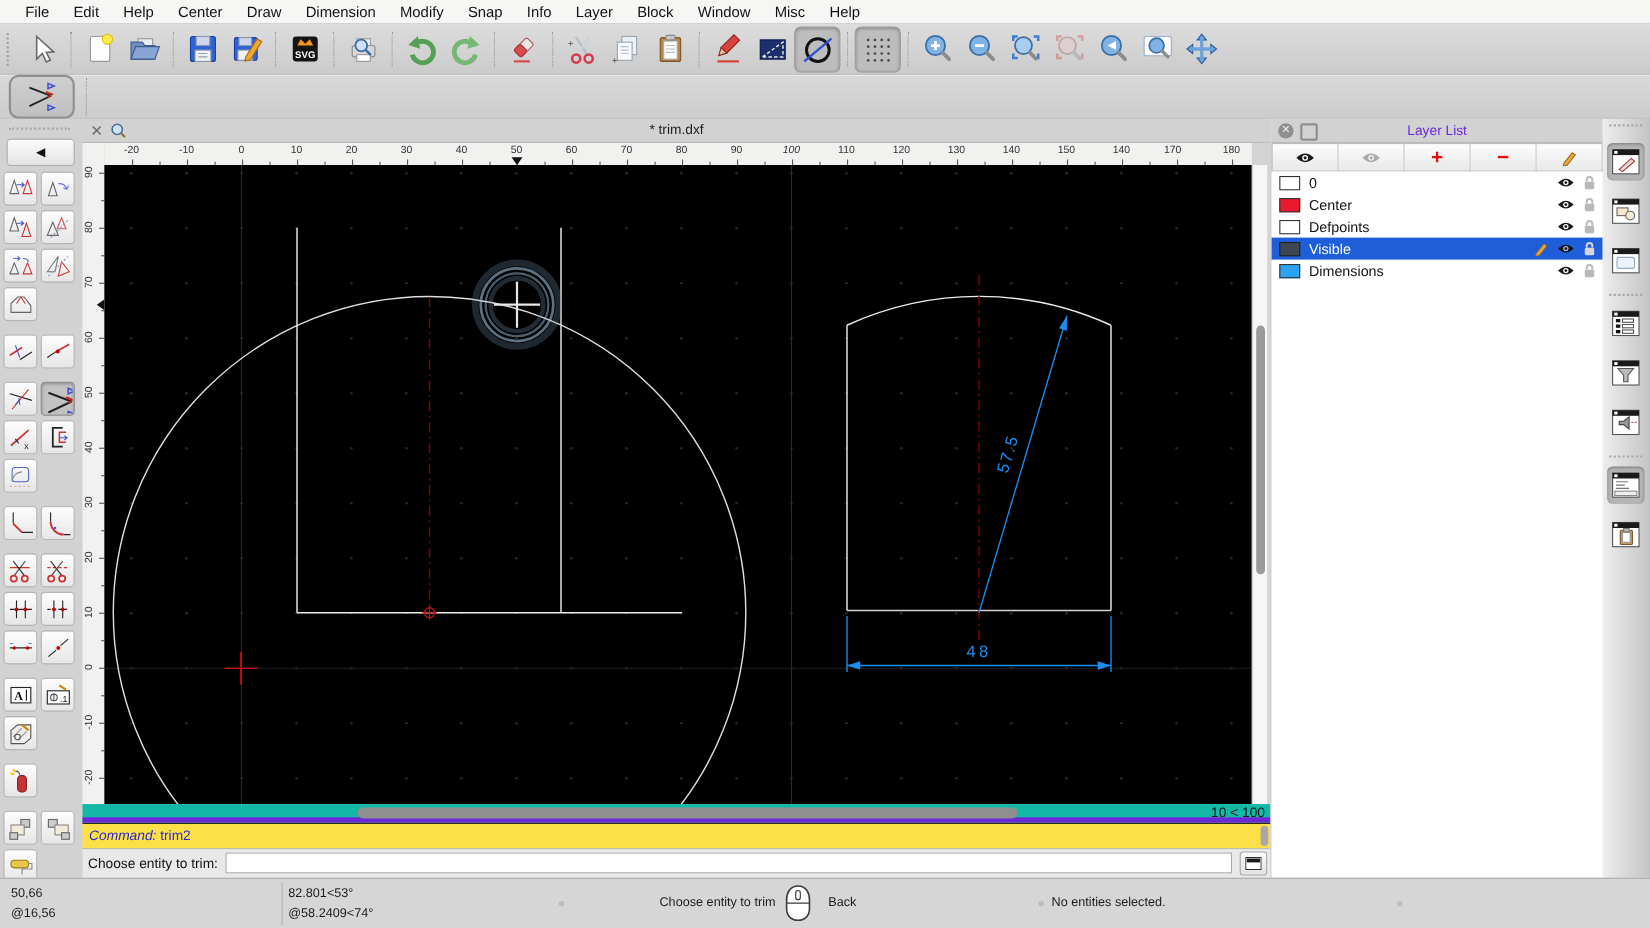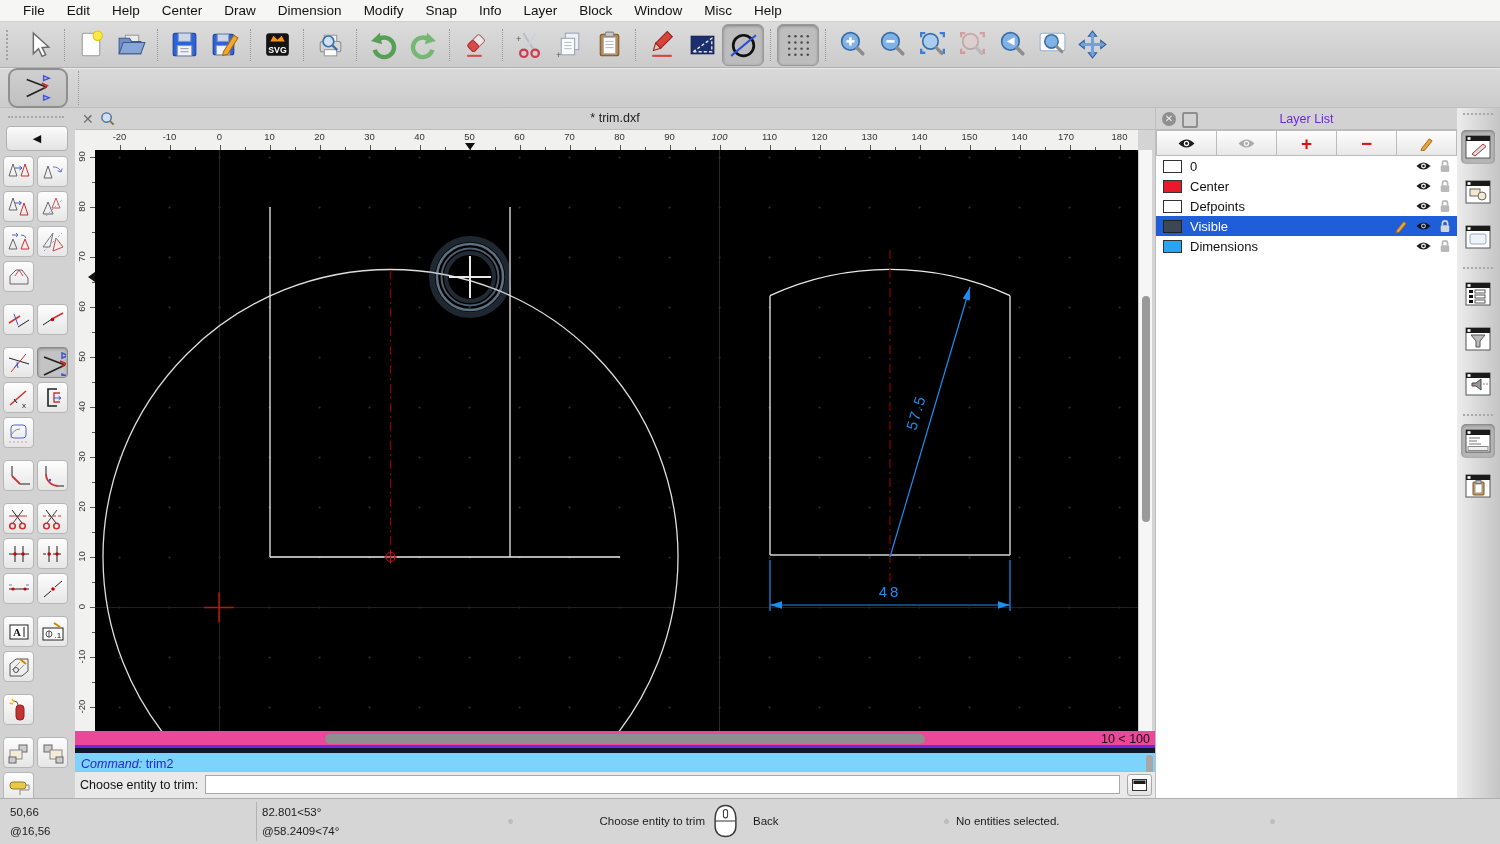--- a/index.html
+++ b/index.html
@@ -51,27 +51,27 @@
   #vruler{position:absolute;left:75px;top:150px;width:20px;height:581px;background:#f1f1f0;overflow:hidden;}
   .vrlabel{position:absolute;left:-9px;width:30px;text-align:center;font-size:9.5px;color:#333;
            transform:rotate(-90deg);}
   .vrtick{position:absolute;right:0;height:1px;background:#555;}
   #vmarker{position:absolute;right:0;width:0;height:0;border-top:5px solid transparent;
            border-bottom:5px solid transparent;border-right:7px solid #111;transform:translateY(-50%);}
   #canvas{position:absolute;left:95px;top:150px;width:1043px;height:581px;background:#000;}
   #vscroll{position:absolute;left:1138px;top:150px;width:14px;height:581px;background:#f6f6f6;
            border-left:1px solid #c9c9c9;box-sizing:border-box;}
   #vscroll-thumb{position:absolute;left:3px;top:146px;width:8px;height:226px;background:#9a9a9a;border-radius:4px;}
-  #bottomstrip{position:absolute;left:75px;top:731px;width:1080px;height:17px;background:#ec4899;
-               border-bottom:3px solid #6d28d9;box-sizing:border-box;}
+  #bottomstrip{position:absolute;left:75px;top:731px;width:1080px;height:17px;background:#14b8a6;
+               border-bottom:5px solid #6d28d9;box-sizing:border-box;}
   #hscroll-thumb{position:absolute;left:250px;top:3px;width:600px;height:10px;background:#8f8f8f;border-radius:5px;}
   #grid-status{position:absolute;right:5px;top:1px;font-size:12.5px;color:#111;}
   
-  #cmd-history{position:absolute;left:75px;top:748px;width:1080px;height:24px;background:#7dd3fc;
-               border-top:5px solid #0f172a;border-bottom:1px solid #b9b9b9;box-sizing:border-box;}
+  #cmd-history{position:absolute;left:75px;top:748px;width:1080px;height:24px;background:#fde047;
+               border-top:1px solid #0f172a;border-bottom:1px solid #b9b9b9;box-sizing:border-box;}
   #cmd-history-text{position:absolute;left:6px;top:4px;font-size:12.5px;color:#2626d2;}
   #cmd-history-text .it{font-style:italic;}
   #cmd-scroll-thumb{position:absolute;right:2px;top:2px;width:7px;height:18px;background:#a8a8a8;border-radius:3px;}
   #cmd-prompt{position:absolute;left:75px;top:772px;width:1080px;height:26px;background:#e9e9e9;}
   #cmd-prompt-label{position:absolute;left:5px;top:6px;font-size:12.5px;color:#111;}
   #cmd-input{position:absolute;left:130px;top:3px;width:915px;height:19px;border:1px solid #a9a9a9;
              background:#fff;font-size:12px;font-family:"Liberation Sans",sans-serif;box-sizing:border-box;}
   #cmd-options-btn{position:absolute;left:1052px;top:2px;width:25px;height:22px;
                    background:linear-gradient(#fbfbfb,#e2e2e2);border:1px solid #a9a9a9;border-radius:3px;
                    display:flex;align-items:center;justify-content:center;box-sizing:border-box;}

